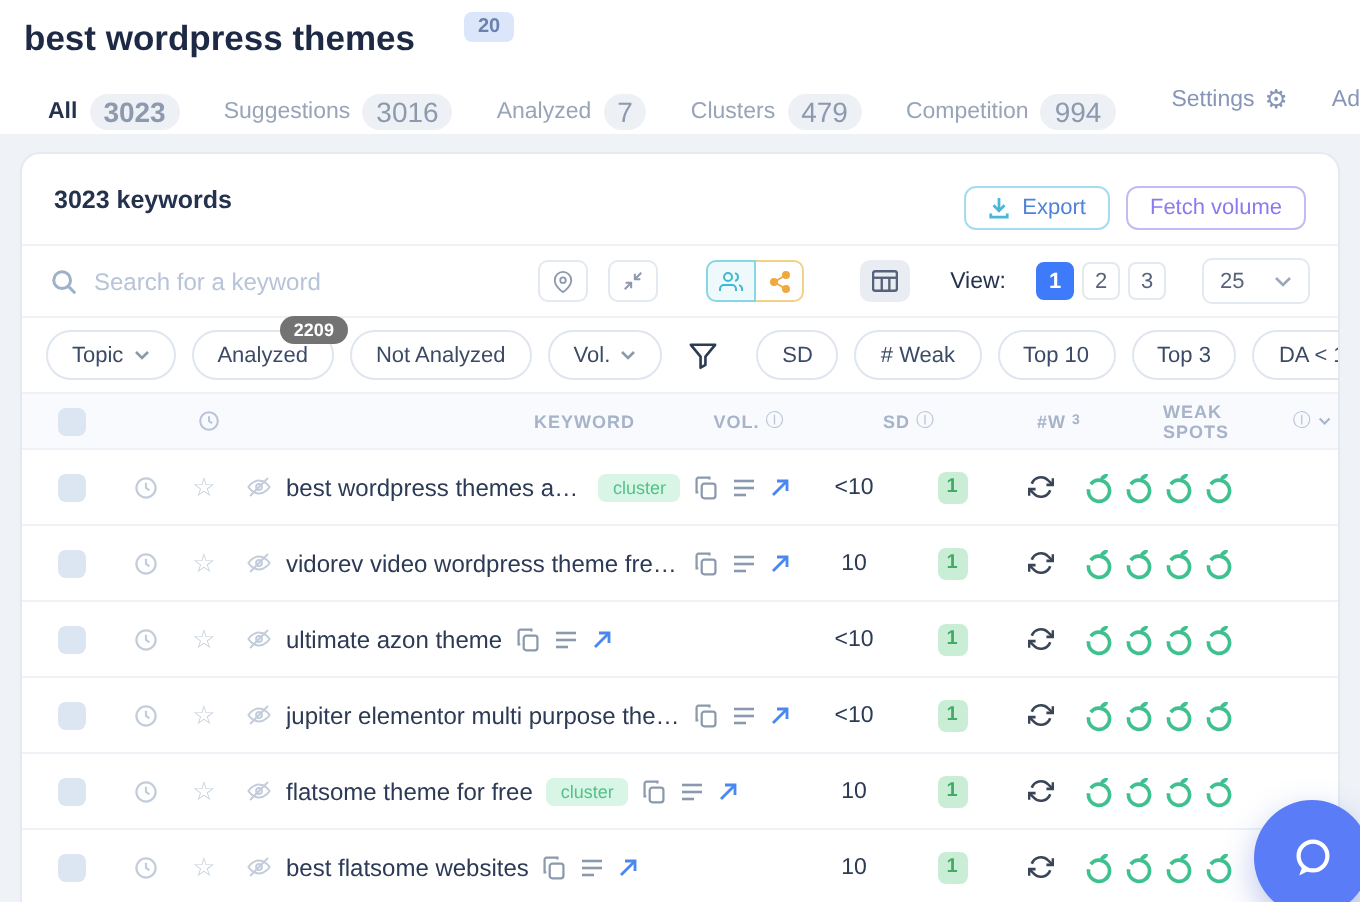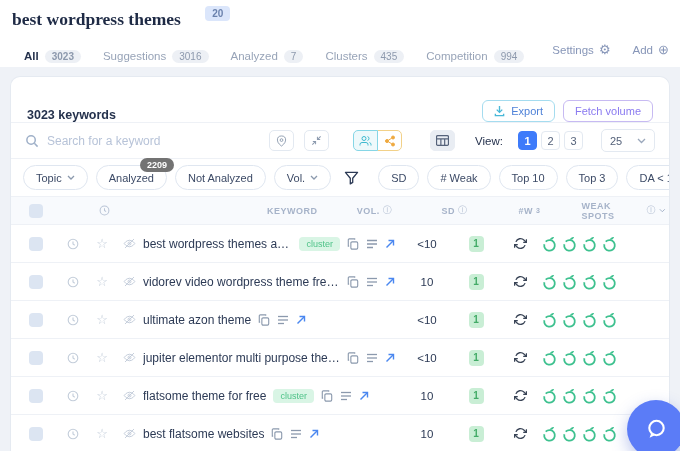--- a/index.html
+++ b/index.html
@@ -1,35 +1,35 @@
 <!DOCTYPE html>
 <html><head>
 <meta charset="utf-8">
 <style>
   *{box-sizing:border-box;margin:0;padding:0;}
   html,body{width:680px;height:451px;}
   body{font-family:"Liberation Sans",sans-serif;background:#fff;position:relative;overflow:hidden;color:#2c3a55;}
 
   
   .top{padding:9px 12px 0;}
-  .page-title{font-size:17.5px;font-weight:bold;color:#1e2a45;display:inline-block;font-family:Liberation Serif, serif;}
+  .page-title{font-size:17.5px;font-weight:bold;color:#1e2a45;display:inline-block;}
   .title-badge{display:inline-block;vertical-align:top;margin-left:20px;margin-top:-3px;background:#dbe6fb;color:#6b82ad;font-size:10px;font-weight:bold;padding:2px 7px;border-radius:4px;}
 
   .tabs{display:flex;align-items:center;gap:22px;padding:13px 12px 0;}
   .tab{display:flex;align-items:center;gap:6px;font-size:11.5px;color:#98a4b8;padding-bottom:9px;border-bottom:3px solid transparent;cursor:pointer;white-space:nowrap;}
   .tab.active{color:#25324d;font-weight:bold;border-bottom-color:#7fa6f8;}
-  .tab-count{background:#edf0f5;color:#8d99ad;border-radius:9px;padding:1px 7px;font-size:10px;text-align:center;}
+  .tab-count{background:#edf0f5;color:#8d99ad;border-radius:9px;padding:1px 7px;font-size:14px;text-align:center;}
   .tab-action{display:flex;align-items:center;gap:5px;font-size:11.5px;color:#8796b8;padding-bottom:25px;cursor:pointer;}
   .tab-action .uglyph{font-size:13px;line-height:1;}
 
   
   .lower{position:absolute;top:67px;left:0;right:0;bottom:0;background:#eff2f7;padding:9px 10px 0;}
   .card{background:#fff;border:1px solid #e5eaf1;border-bottom:none;border-radius:10px 10px 0 0;height:100%;overflow:hidden;}
 
-  .card-head{display:flex;justify-content:space-between;align-items:flex-end;height:46px;padding:0 16px;border-bottom:1px solid #eef1f6;}
+  .card-head{display:flex;justify-content:space-between;align-items:flex-start;height:46px;padding:16px 16px;border-bottom:1px solid #eef1f6;}
   .kw-count{font-size:12.5px;font-weight:bold;color:#25324d;}
   .head-btns{display:flex;gap:8px;}
   .btn{font-size:11px;border-radius:6px;padding:4px 11px;background:#fff;display:inline-flex;gap:6px;align-items:center;cursor:pointer;}
   .btn-fetch{border:1px solid #c7baf2;color:#8a7af0;}
   .btn-export{border:1px solid #a5dcef;color:#4f82d8;}
 
   .search-row{display:flex;align-items:center;height:36px;padding:0 14px;border-bottom:1px solid #eef1f6;gap:8px;}
   .search-input{flex:1;border:none;outline:none;font-size:12px;color:#2c3a55;min-width:60px;background:transparent;}
   .search-input::placeholder{color:#b7c3d8;}
   .sq{width:25px;height:21px;border:1px solid #e3e9f1;border-radius:5px;display:flex;align-items:center;justify-content:center;color:#8b99ad;background:#fff;cursor:pointer;flex:0 0 auto;}
@@ -95,21 +95,21 @@
     <span class="tab-count">3016</span>
   </div>
 
   <div class="tab">
     <span>Analyzed</span>
     <span class="tab-count">7</span>
   </div>
 
   <div class="tab">
     <span>Clusters</span>
-    <span class="tab-count">435</span>
+    <span class="tab-count">479</span>
   </div>
 
   <div class="tab">
     <span>Competition</span>
     <span class="tab-count">994</span>
   </div>
 </div>
     <div class="tab-action" style="margin-left:6px;">
       <span>Settings</span>
       <span class="uglyph">⚙</span>

